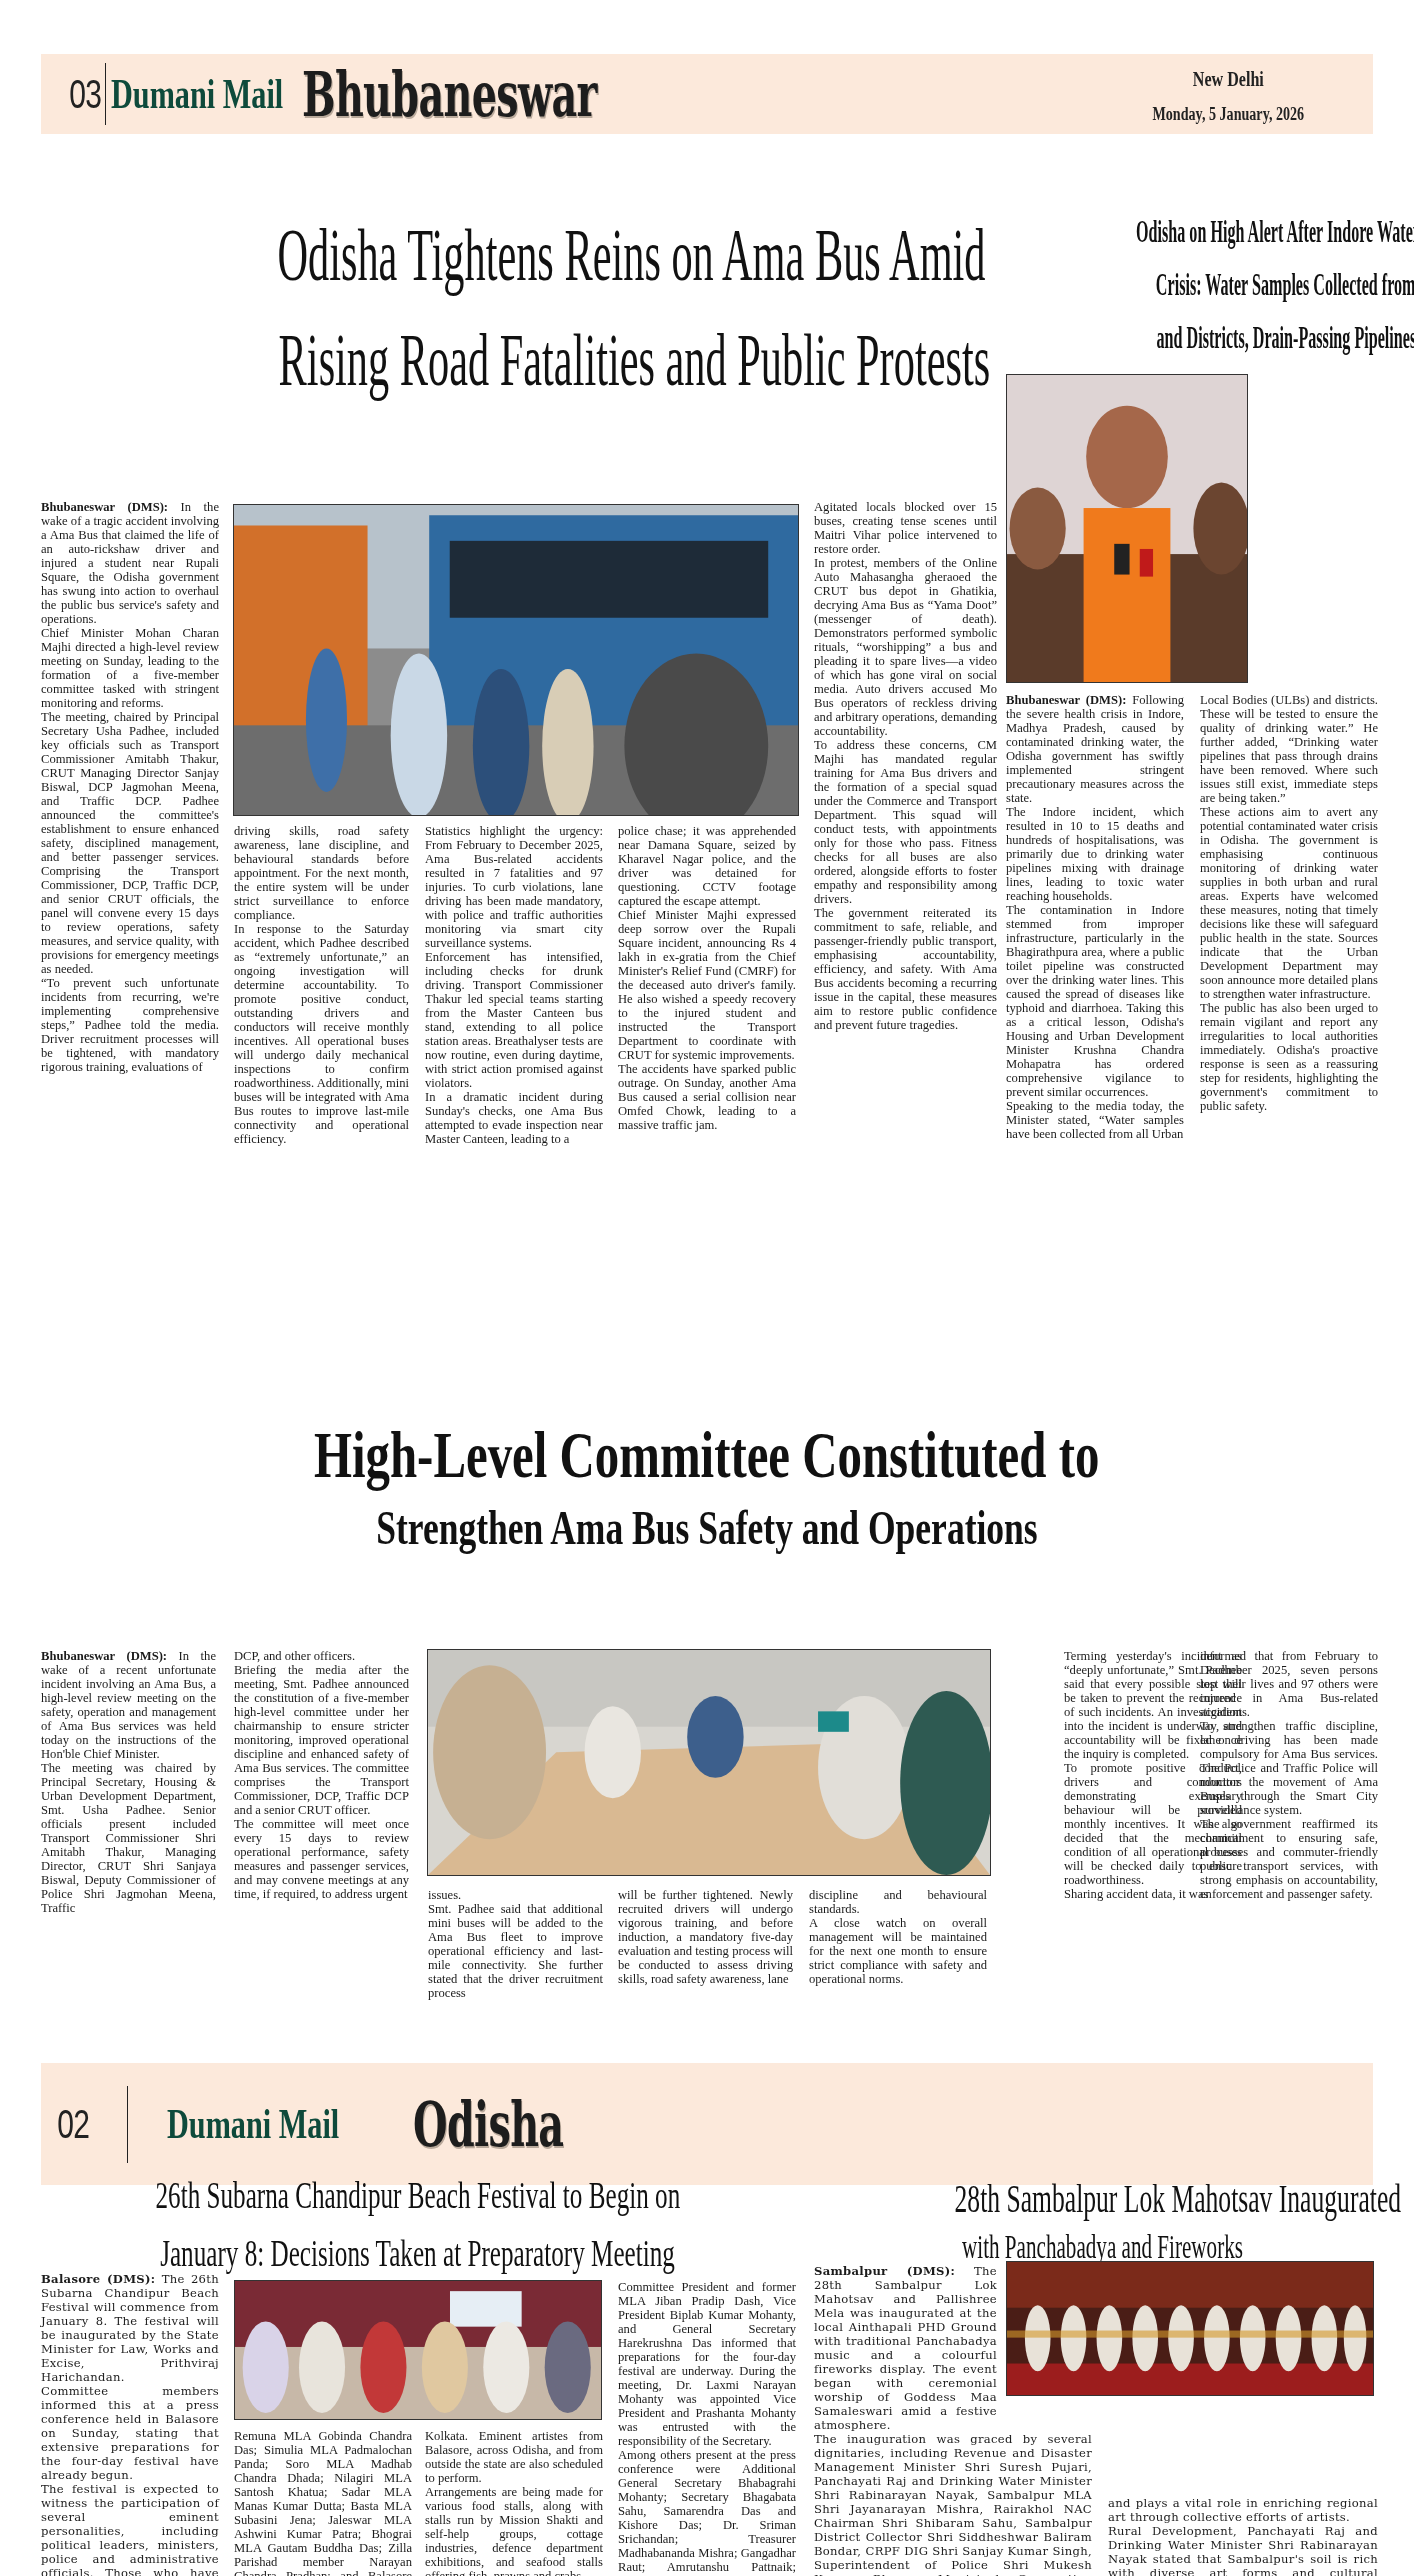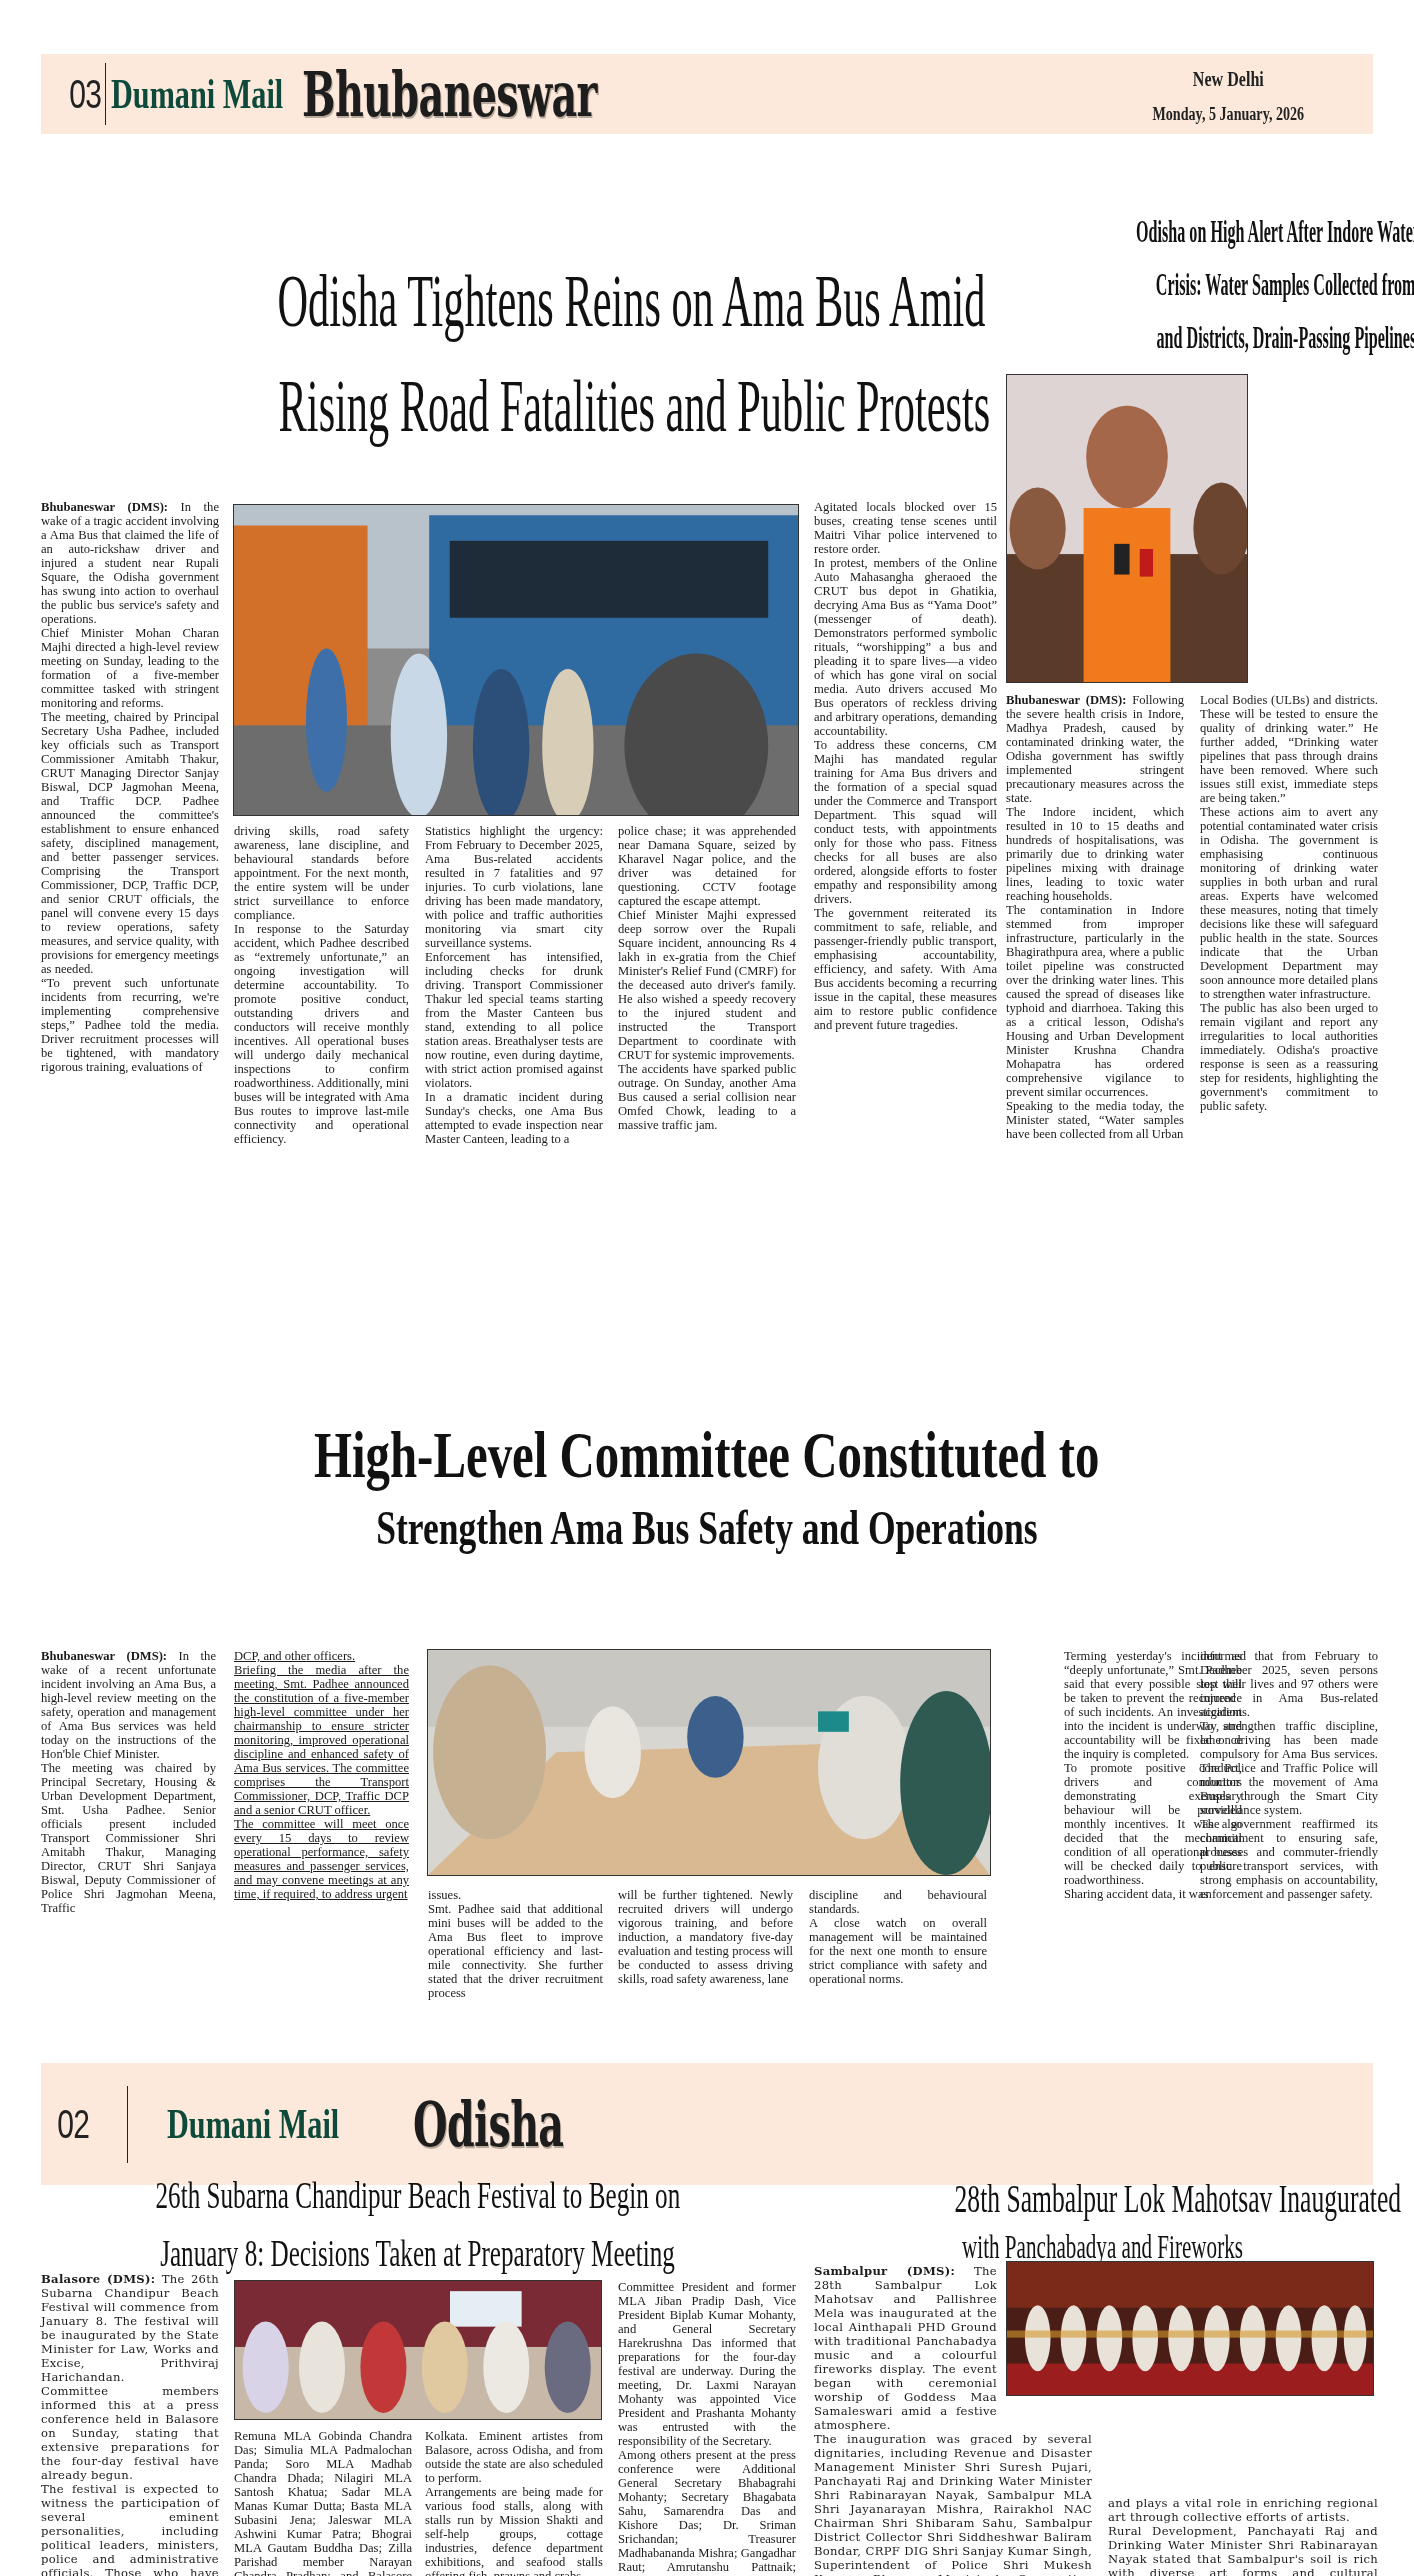--- a/index.html
+++ b/index.html
@@ -38,21 +38,21 @@
   <span class="page-no">03</span>
   <span class="mh-divider"></span>
   <span class="brand">Dumani Mail</span>
   <span class="edition">Bhubaneswar</span>
   <div class="dateline">
     <div class="city">New Delhi</div>
     <div class="date">Monday, 5 January, 2026</div>
   </div>
 </div>
 
-<div class="headline" style="left:20.6px; top:219px; width:969px;margin-top:46px;">
+<div class="headline" style="left:20.6px; top:219px; width:969px;">
   <div style="font-size:73px; height:95px;"><span class="hl-scale" style="transform:scaleX(0.58);">Odisha Tightens Reins on Ama Bus Amid</span></div>
   <div style="font-size:73px; margin-top:10.3px;"><span class="hl-scale" style="transform:scaleX(0.58);">Rising Road Fatalities and Public Protests</span></div>
 </div>
 
 <div class="photo" style="left:233px; top:504px; width:566px; height:312px;">
   <svg width="100%" height="100%" viewBox="0 0 1098 605" preserveAspectRatio="none">
     <rect width="1098" height="605" fill="#8c8c8c"></rect>
     <rect x="0" y="0" width="1098" height="280" fill="#b7c2cb"></rect>
     <rect x="0" y="40" width="260" height="420" fill="#d2702a"></rect>
     <rect x="380" y="20" width="720" height="420" fill="#2f6aa0"></rect>
@@ -138,21 +138,21 @@
     <ellipse cx="850" cy="230" rx="90" ry="140" fill="#e1ded8"></ellipse>
     <ellipse cx="1010" cy="260" rx="90" ry="180" fill="#2e5a52"></ellipse>
     <rect x="760" y="120" width="60" height="40" fill="#1c8a8a"></rect>
   </svg>
 </div>
 
 <div class="col narrow" style="left:41px; top:1649px; width:175px;">
   <p><span class="dateline-lead">Bhubaneswar (DMS):</span> <span>In the wake of a recent unfortunate incident involving an Ama Bus, a high-level review meeting on the safety, operation and management of Ama Bus services was held today on the instructions of the Hon'ble Chief Minister.</span></p>
   <p>The meeting was chaired by Principal Secretary, Housing &amp; Urban Development Department, Smt. Usha Padhee. Senior officials present included Transport Commissioner Shri Amitabh Thakur, Managing Director, CRUT Shri Sanjaya Biswal, Deputy Commissioner of Police Shri Jagmohan Meena, Traffic</p>
 </div>
-<div class="col narrow" style="left:234px; top:1649px; width:175px;text-decoration:underline;">
+<div class="col narrow" style="left:234px; top:1649px; width:175px;">
   <p>DCP, and other officers.</p>
   <p>Briefing the media after the meeting, Smt. Padhee announced the constitution of a five-member high-level committee under her chairmanship to ensure stricter monitoring, improved operational discipline and enhanced safety of Ama Bus services. The committee comprises the Transport Commissioner, DCP, Traffic DCP and a senior CRUT officer.</p>
   <p>The committee will meet once every 15 days to review operational performance, safety measures and passenger services, and may convene meetings at any time, if required, to address urgent</p>
 </div>
 <div class="col narrow" style="left:428px; top:1888px; width:175px;">
   <p>issues.</p>
   <p>Smt. Padhee said that additional mini buses will be added to the Ama Bus fleet to improve operational efficiency and last-mile connectivity. She further stated that the driver recruitment process</p>
 </div>
 <div class="col narrow" style="left:618px; top:1888px; width:175px;">
   <p>will be further tightened. Newly recruited drivers will undergo vigorous training, and before induction, a mandatory five-day evaluation and testing process will be conducted to assess driving skills, road safety awareness, lane</p>

